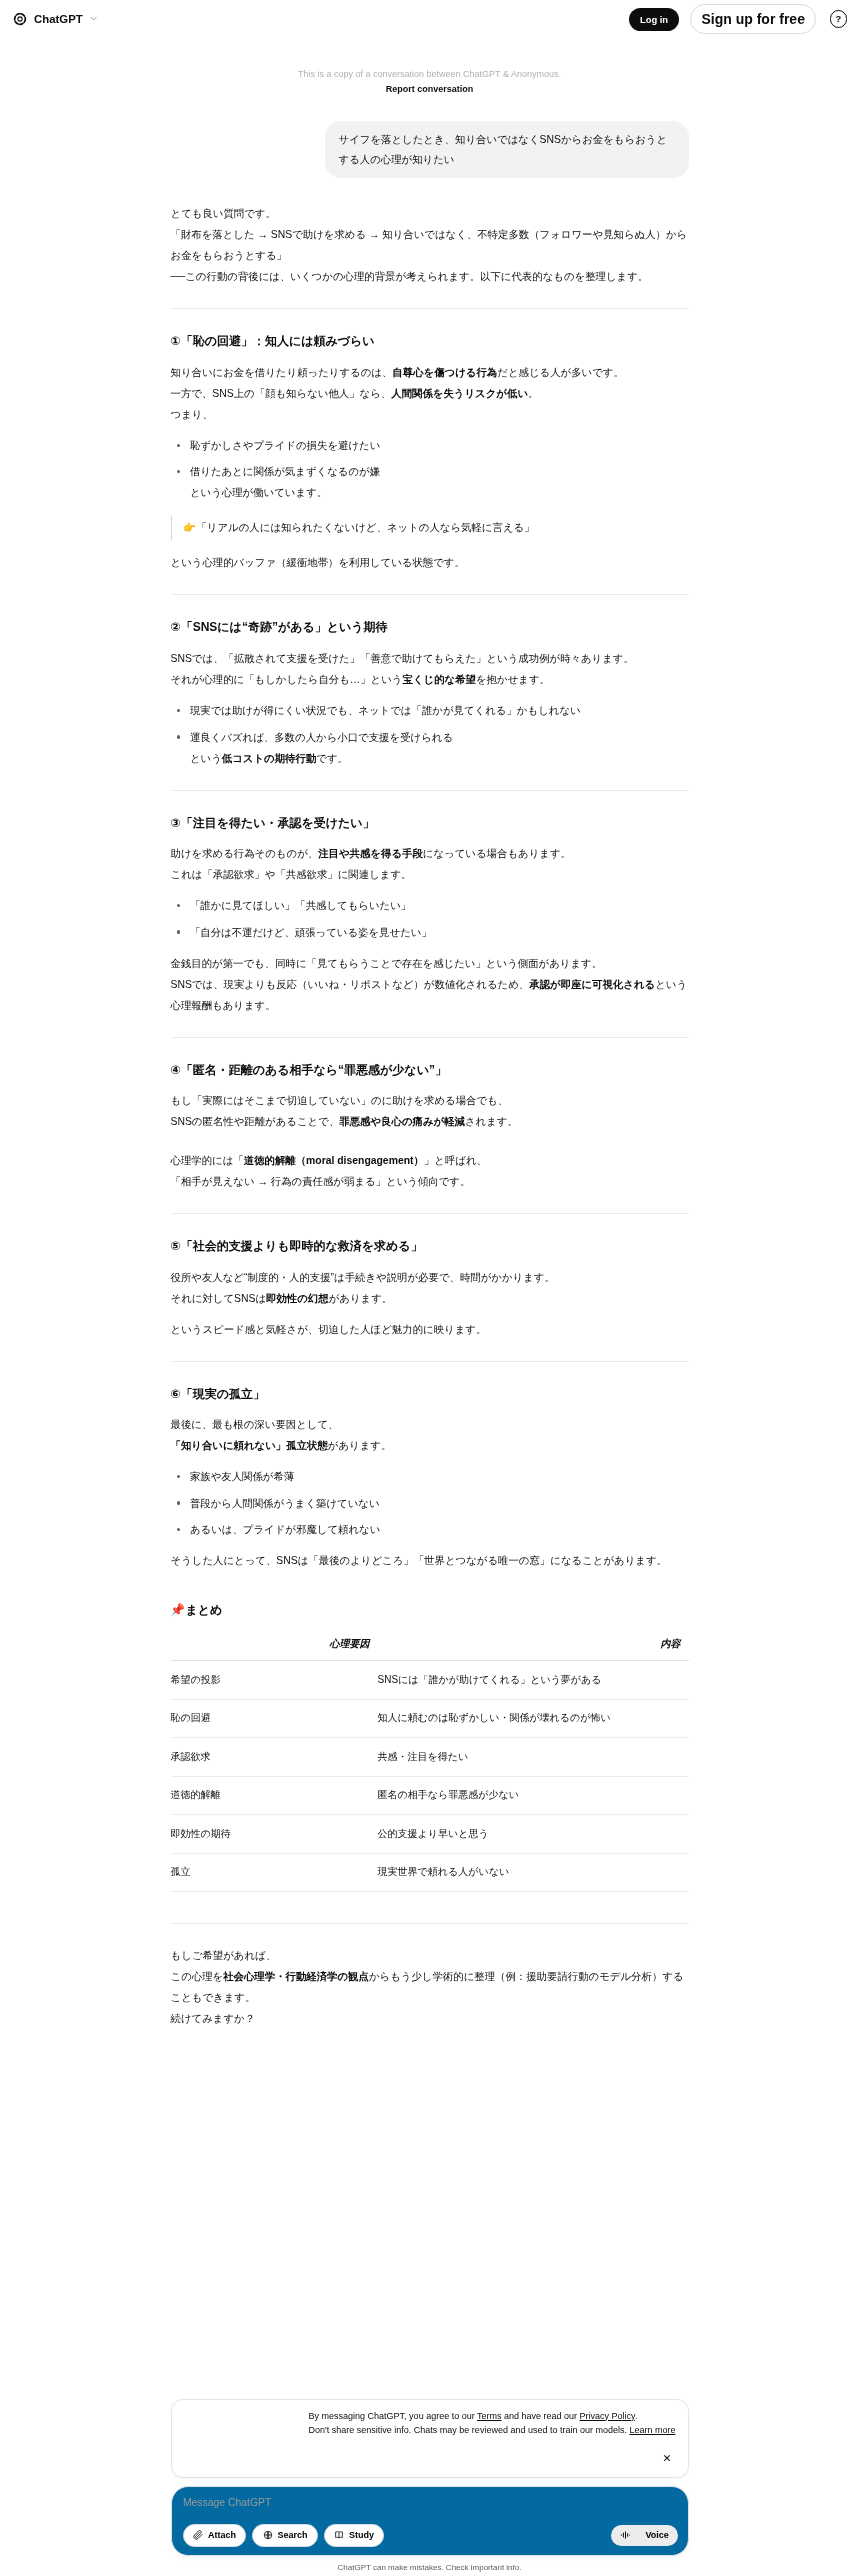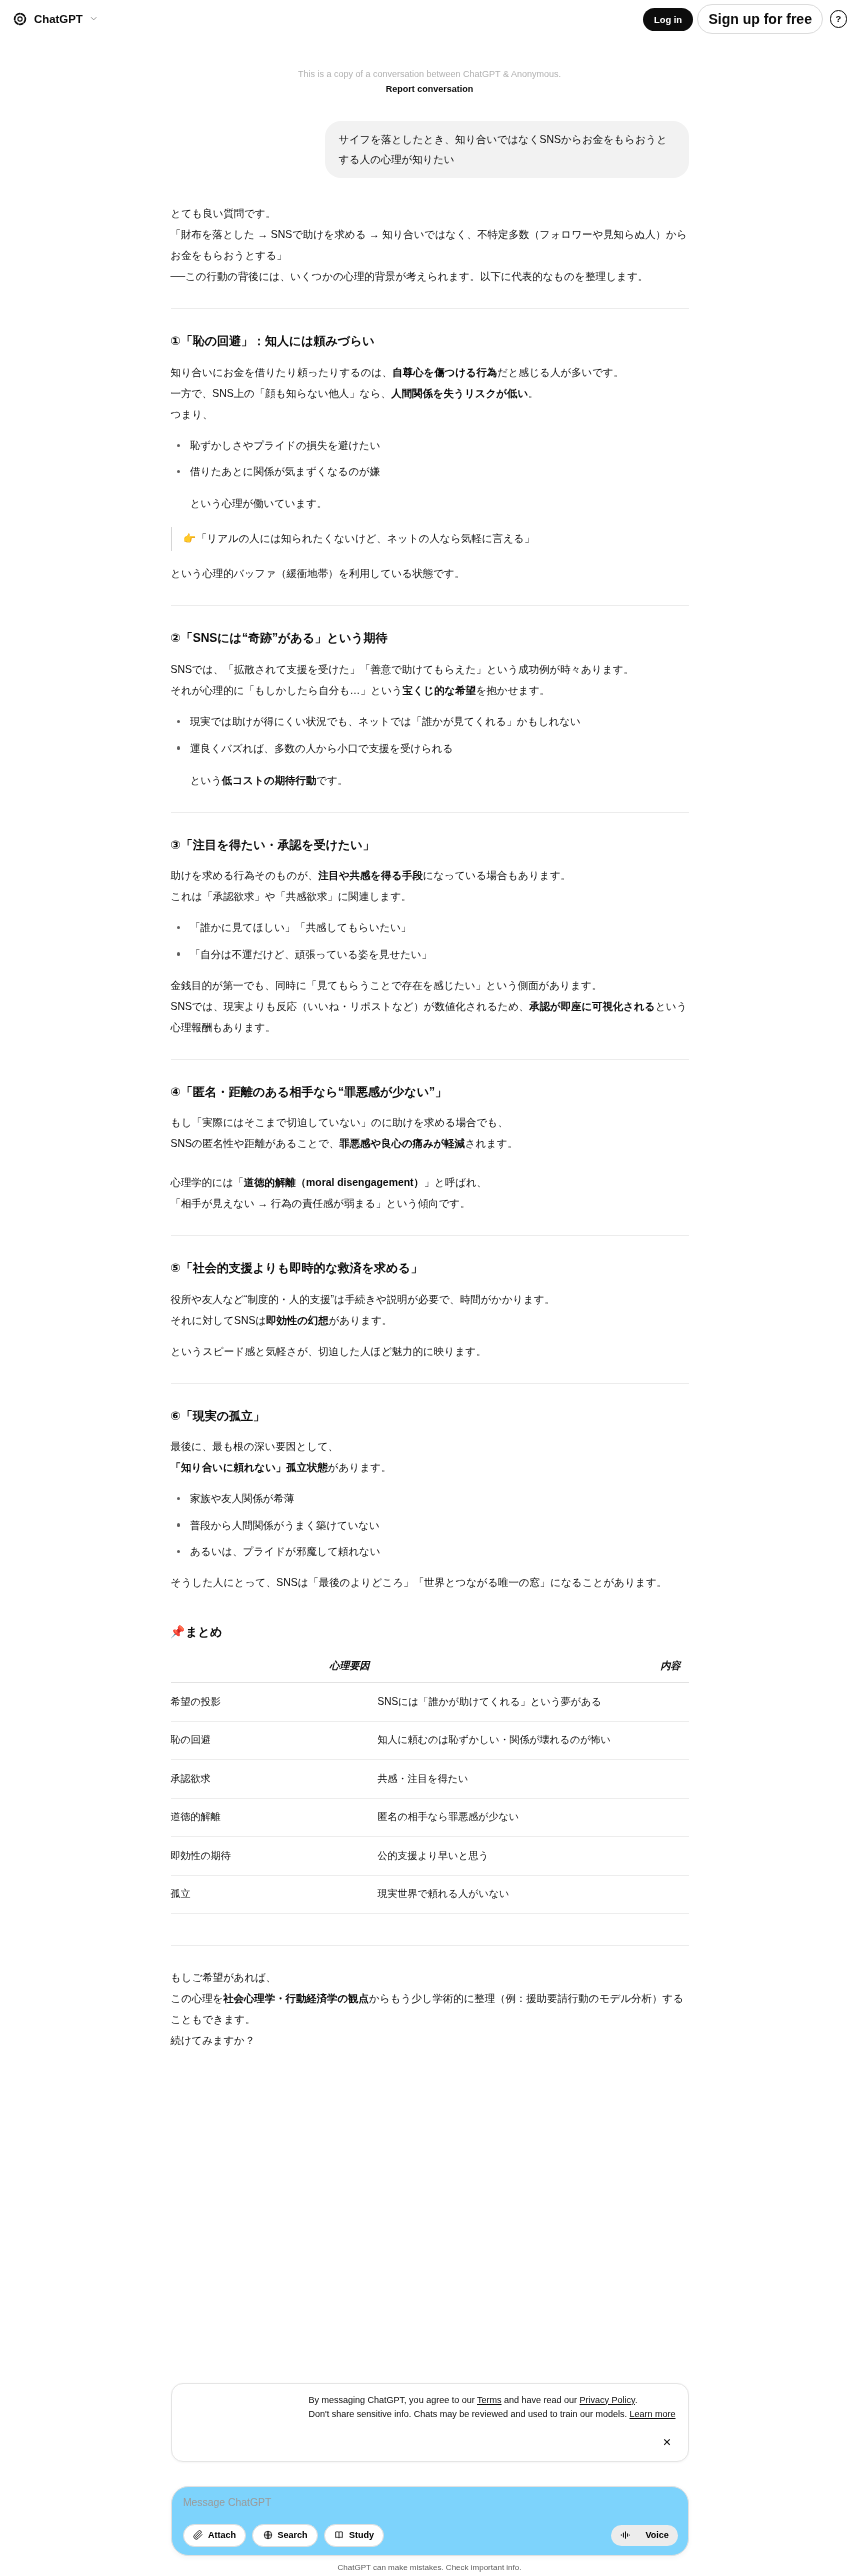--- a/index.html
+++ b/index.html
@@ -8,54 +8,54 @@
     width:859px; height:2576px;
     display:flex; flex-direction:column;
     background:#ffffff; color:#0d0d0d;
     font-family:"Liberation Sans","DejaVu Sans",sans-serif;
     overflow:hidden;
   }
   
   .header { flex:0 0 38px; display:flex; align-items:center; justify-content:space-between; padding:0 12px; }
   .brand { display:flex; align-items:center; gap:6px; font-size:11.4px; font-weight:700; cursor:pointer;justify-content:center; }
   .brand .chev { display:flex; align-items:center; color:#8f8f8f; }
-  .header-right { display:flex; align-items:center; gap:4px; }
+  .header-right { display:flex; align-items:center; gap:11px; }
   .btn-dark { background:#0d0d0d; color:#fff; border:none; border-radius:668px; padding:6px 11.4px; font-size:9.4px; font-weight:600; font-family:inherit; cursor:pointer; }
   .btn-light { background:#fff; color:#0d0d0d; border:0.7px solid #dcdcdc; border-radius:668px; padding:6px 10px; font-size:14px; font-weight:600; font-family:inherit; cursor:pointer; }
   .help { width:17.4px; height:17.4px; border:1px solid #0d0d0d; border-radius:50%; display:flex; align-items:center; justify-content:center; font-size:9.4px; font-weight:700; cursor:pointer; margin-left:2.7px; }
   
   .main { width:518px; margin:0 auto; flex:0 0 auto; }
   .meta { padding-top:30px; text-align:center; }
   .copy-note { color:#b1b1b1; font-size:9px; line-height:12.7px; }
   .report { display:inline-block; margin-top:3.3px; font-size:9px; font-weight:700; cursor:pointer; }
   .bubble-row { display:flex; justify-content:flex-end; margin-top:27px; }
   .bubble { background:#f2f2f2; border-radius:16px; padding:8.7px 14px; max-width:364px; font-size:10.4px; line-height:20px; }
   
   .assistant { margin-top:25px; font-size:10.4px; line-height:21px; }
   .line { min-height:21px; }
   .bold { font-weight:700; }
   hr.sep { border:none; border-top:0.7px solid #ececec; margin:21px 0; }
   h3.sec { font-size:12px; line-height:17.4px; font-weight:700; margin:24px 0 11.4px; }
   .group { margin:10px 0; }
   ul.blist { list-style:none; margin:10px 0; padding:0; }
   ul.blist li { position:relative; padding-left:19.4px; margin:5.3px 0; }
   ul.blist li::before { content:""; position:absolute; left:6.7px; top:8.7px; width:3.3px; height:3.3px; border-radius:50%; background:#606060; }
-  .cont { margin-top:11px; }
+  .cont { margin-top:0; }
   blockquote.q { margin:12.7px 0; padding:1.3px 0 1.3px 12px; border-left:1.3px solid #d6d6d6; }
   table.sum { width:100%; border-collapse:collapse; margin-top:6px; font-size:10px; line-height:14.7px; }
   table.sum th { text-align:right; font-weight:700; padding:6px 8px 8.7px 0; border-bottom:0.7px solid #e2e2e2;font-style:italic; }
   table.sum td { padding:11.4px 8px 11.4px 0; border-bottom:0.7px solid #ededed; }
   table.sum th:first-child, table.sum td:first-child { width:207px; }
   
   .bottom { margin-top:auto; width:518px; margin-left:auto; margin-right:auto; padding-bottom:4px; }
   .notice { border:0.7px solid #e5e5e5; box-shadow:0 0.7px 2px rgba(0,0,0,.04); border-radius:12px; padding:8.7px 12px; display:flex; align-items:flex-end; gap:13px; font-size:9px; line-height:14px; background:#fff;flex-direction:column; }
   .notice .txt { flex:1; }
   .ulink { text-decoration:underline; cursor:pointer; }
   .xbtn { background:none; border:none; font-size:10.7px; color:#0d0d0d; padding:2.7px 4px; cursor:pointer; font-family:inherit; }
-  .composer { margin-top:24px; border:0.7px solid #e1e1e1; border-radius:17.4px; padding:10px 9.4px 8px 11.4px; box-shadow:0 1.3px 5.3px rgba(0,0,0,.04); background:#7dd3fc; }
+  .composer { margin-top:8px; border:0.7px solid #e1e1e1; border-radius:17.4px; padding:10px 9.4px 8px 11.4px; box-shadow:0 1.3px 5.3px rgba(0,0,0,.04); background:#0369a1; }
   .composer textarea { display:block; width:100%; height:17.4px; border:none; outline:none; resize:none; font-family:inherit; font-size:10.4px; color:#0d0d0d; padding:0; background:transparent; }
   .composer textarea::placeholder { color:#9a9a9a; }
   .toolbar { display:flex; align-items:center; margin-top:10px; }
   .pill { display:inline-flex; align-items:center; gap:4.7px; border:0.7px solid #dedede; background:#fff; border-radius:668px; padding:5.3px 9.4px; font-size:9px; font-weight:600; font-family:inherit; margin-right:6px; cursor:pointer; }
   .voice { margin-left:auto; display:inline-flex; align-items:center; gap:15px; background:#ececec; border:none; border-radius:668px; padding:5.3px 9.4px; font-size:9px; font-weight:700; font-family:inherit; cursor:pointer; }
   .disclaimer { text-align:center; font-size:8px; color:#5d5d5d; margin-top:7.4px; }
   .icon { display:inline-flex; align-items:center; justify-content:center; }
 </style>
 </head>
 <body>

